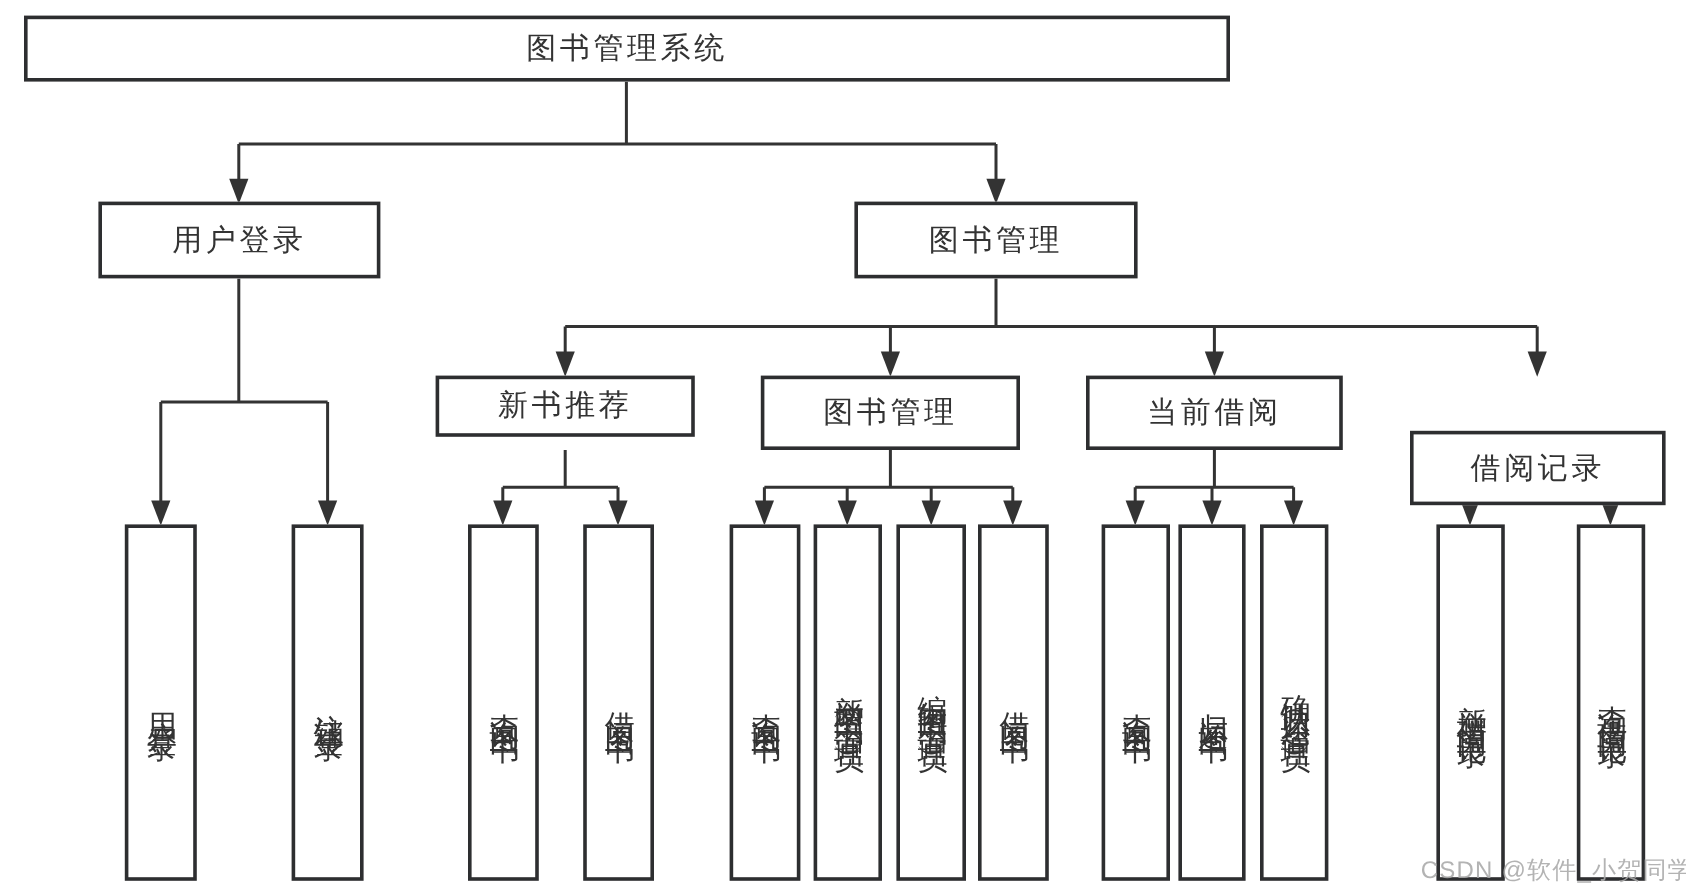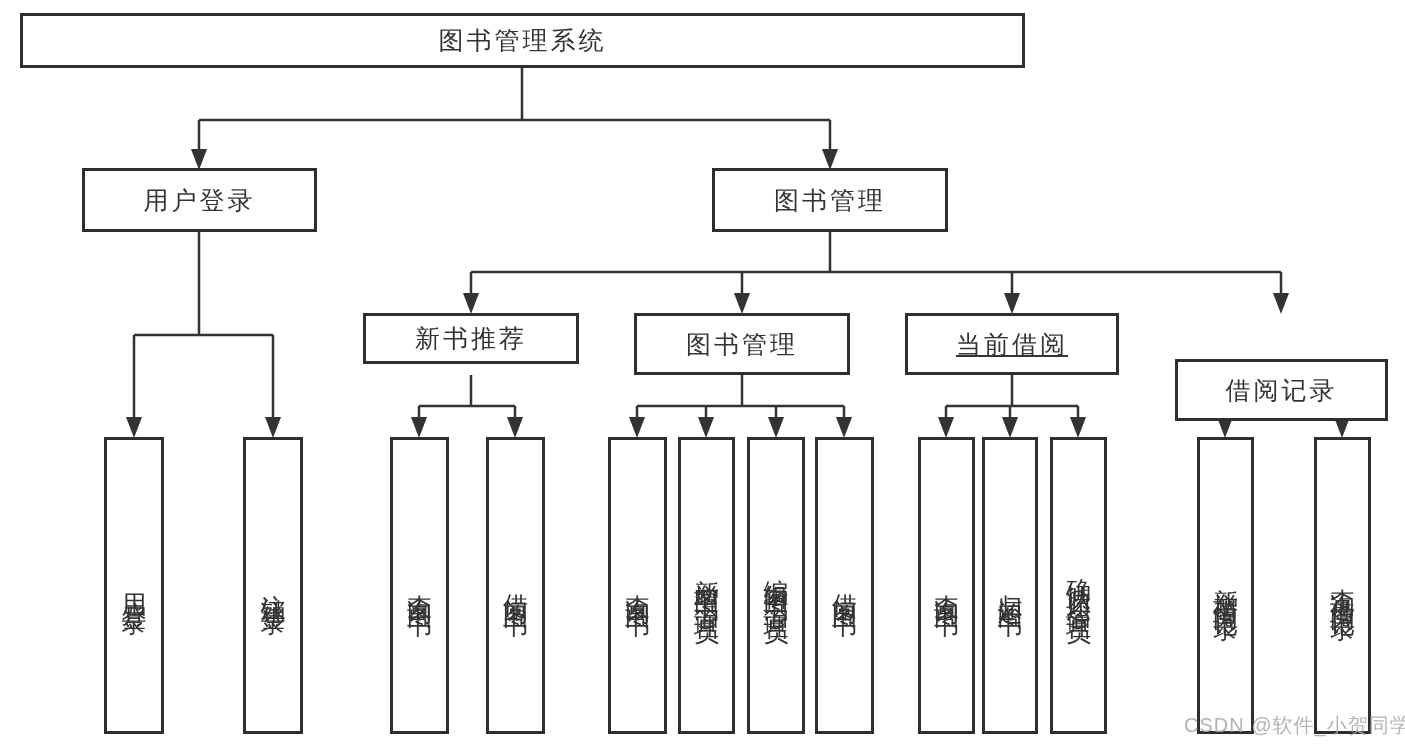--- a/index.html
+++ b/index.html
@@ -98,21 +98,21 @@
     </g>
   </svg>
 
   <div class="node h" style="left:20px; top:13px; width:1005px; height:55px;">图书管理系统</div>
 
   <div class="node h" style="left:82px; top:168px; width:235px; height:64px;">用户登录</div>
   <div class="node h" style="left:712px; top:168px; width:236px; height:64px;text-align:right;">图书管理</div>
 
   <div class="node h" style="left:363px; top:313px; width:216px; height:51px;">新书推荐</div>
   <div class="node h" style="left:634px; top:313px; width:216px; height:62px;">图书管理</div>
-  <div class="node h" style="left:905px; top:313px; width:214px; height:62px;text-decoration:underline;">当前借阅</div>
+  <div class="node h" style="left:905px; top:313px; width:214px; height:62px;">当前借阅</div>
   <div class="node h" style="left:1175px; top:313px; width:213px; height:62px;margin-top:46px;">借阅记录</div>
 
   <div class="node v" style="left:104px; top:437px; width:60px; height:297px;">用户登录</div>
   <div class="node v" style="left:243px; top:437px; width:60px; height:297px;">注销登录</div>
 
   <div class="node v" style="left:390px; top:437px; width:59px; height:297px;">查询图书</div>
   <div class="node v" style="left:486px; top:437px; width:59px; height:297px;">借阅图书</div>
 
   <div class="node v" style="left:608px; top:437px; width:59px; height:297px;">查询图书</div>
   <div class="node v" style="left:678px; top:437px; width:57px; height:297px;">新增图书（管理员）</div>

